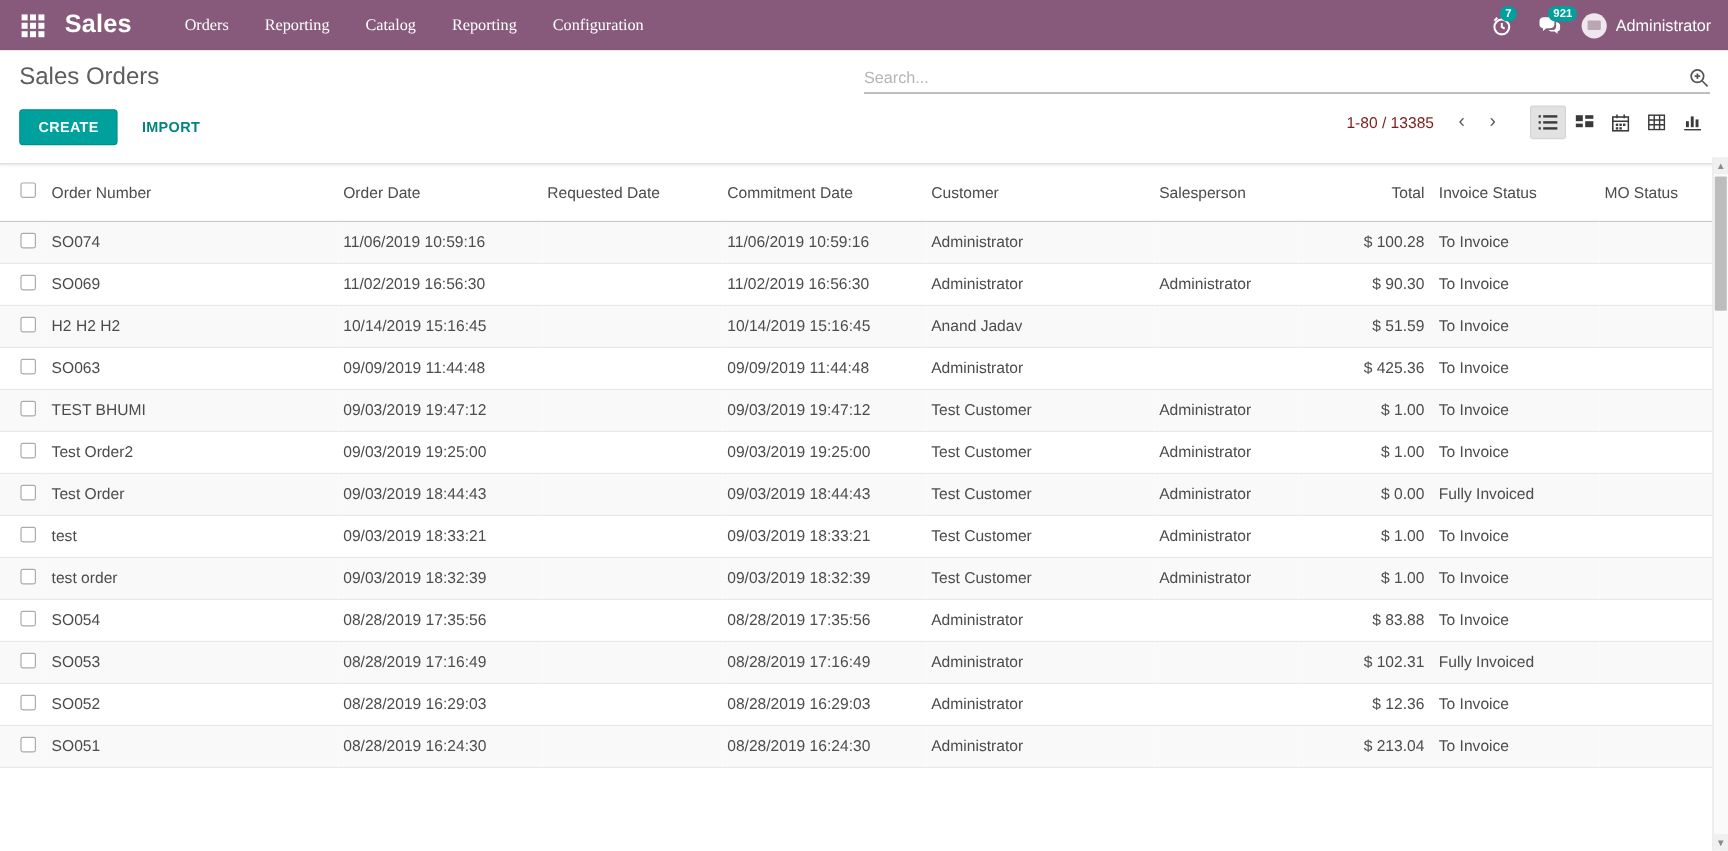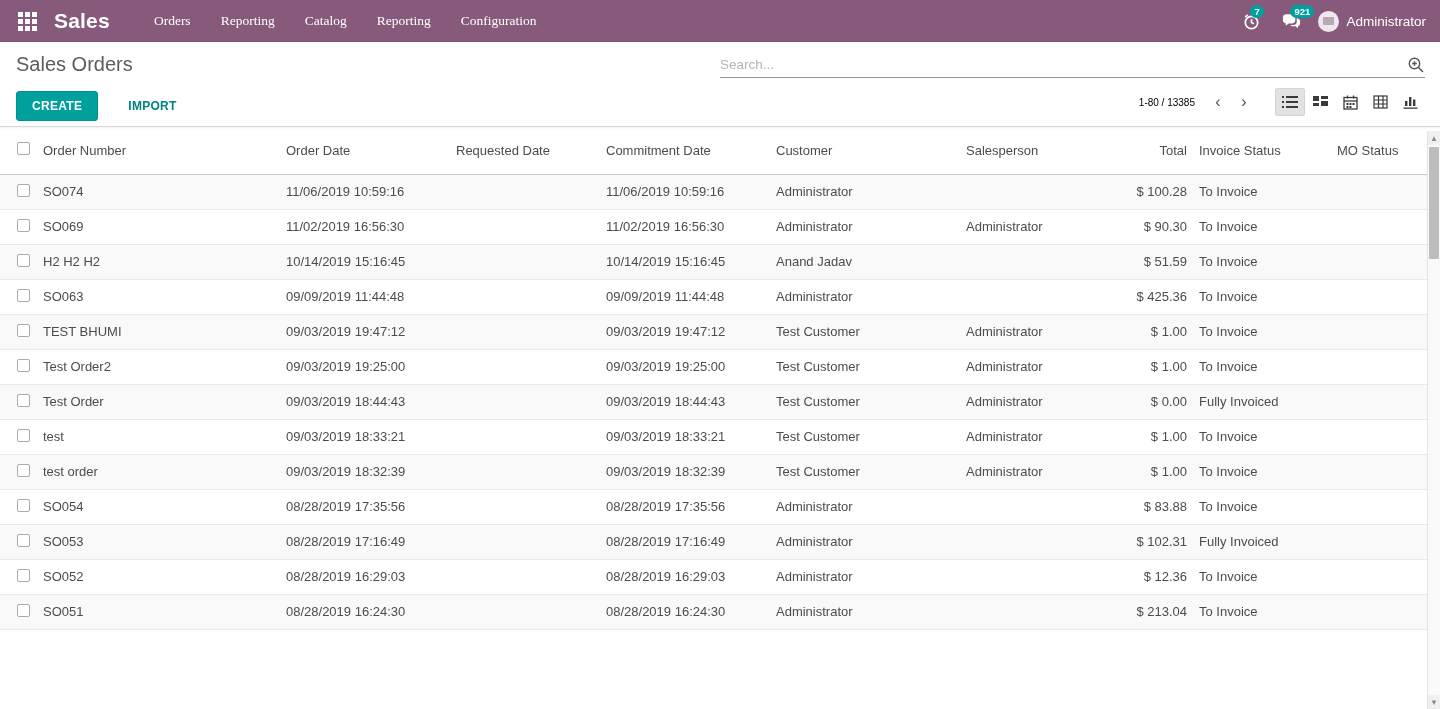--- a/index.html
+++ b/index.html
@@ -24,40 +24,40 @@
   .badge-pill { position:absolute; top:-3px; left:12px; background:#00A09D; color:#fff;
                 font-size:9.5px; line-height:13px; padding:0 4px; border-radius:8px;
                 font-weight:bold; white-space:nowrap; }
   .user-menu { display:flex; align-items:center; gap:7px; cursor:pointer; }
   .avatar { width:21px; height:21px; border-radius:50%; background:#f0e7ee; display:flex;
             align-items:center; justify-content:center; overflow:hidden; }
   .avatar-inner { width:11px; height:8px; background:#b9a7b4; border-radius:1px; }
   .user-name { font-size:13.5px; }
 
   
-  .control-panel { position:relative; height:85px; background:#fff; border-bottom:1px solid #d9d9d9;
+  .control-panel { position:relative; height:95px; background:#fff; border-bottom:1px solid #d9d9d9;
                    box-shadow:0 1px 2px rgba(0,0,0,.06); }
   .page-title { position:absolute; left:16px; top:11px; font-size:20px; color:#5d5d5d; }
   .searchbox { position:absolute; left:720px; right:15px; top:10px; height:26px;
                border-bottom:1px solid #949494; display:flex; align-items:center; }
   .searchbox input { flex:1; border:none; outline:none; font-size:13.5px; color:#4c4c4c;
                      font-family:"Liberation Sans",sans-serif; background:transparent; }
   .searchbox input::placeholder { color:#b4b4b4; }
   .search-mag { width:18px; height:18px; cursor:pointer; flex:0 0 auto; }
 
-  .buttons-row { position:absolute; left:16px; top:49px; display:flex; align-items:center; gap:20px; }
+  .buttons-row { position:absolute; left:16px; top:49px; display:flex; align-items:center; gap:10px; }
   .btn-create { background:#00A09D; color:#fff; border:1px solid #00918e; border-radius:3px;
                 font-size:12px; font-weight:bold; letter-spacing:.3px; padding:7px 15px; cursor:pointer;
                 font-family:"Liberation Sans",sans-serif; }
   .btn-import { background:transparent; color:#00847f; border:none; font-size:12px; font-weight:bold;
                 letter-spacing:.3px; padding:7px 10px; cursor:pointer;
                 font-family:"Liberation Sans",sans-serif; }
 
   .pager-area { position:absolute; right:15px; top:46px; display:flex; align-items:center; }
-  .pager-value { font-size:10px; color:#000000; margin-right:10px; }
+  .pager-value { font-size:13px; color:#7f1d1d; margin-right:10px; }
   .pager-btn { border:none; background:transparent; font-size:16px; color:#555; width:26px; height:26px;
                cursor:pointer; line-height:1; }
   .view-switcher { display:flex; align-items:center; margin-left:18px; }
   .vs-btn { width:30px; height:28px; display:flex; align-items:center; justify-content:center;
             background:transparent; border:1px solid transparent; cursor:pointer; border-radius:2px; }
   .vs-btn.active { background:#e2e2e2; border-color:#d4d4d4; }
   .vs-btn svg { display:block; }
 
   
   .table-wrap { position:relative; width:1427px; }

